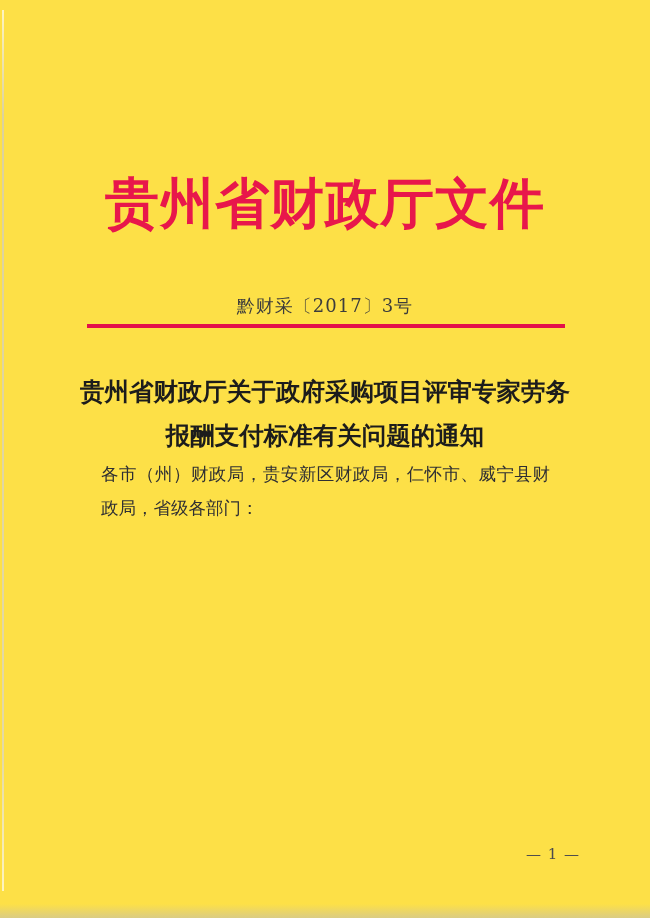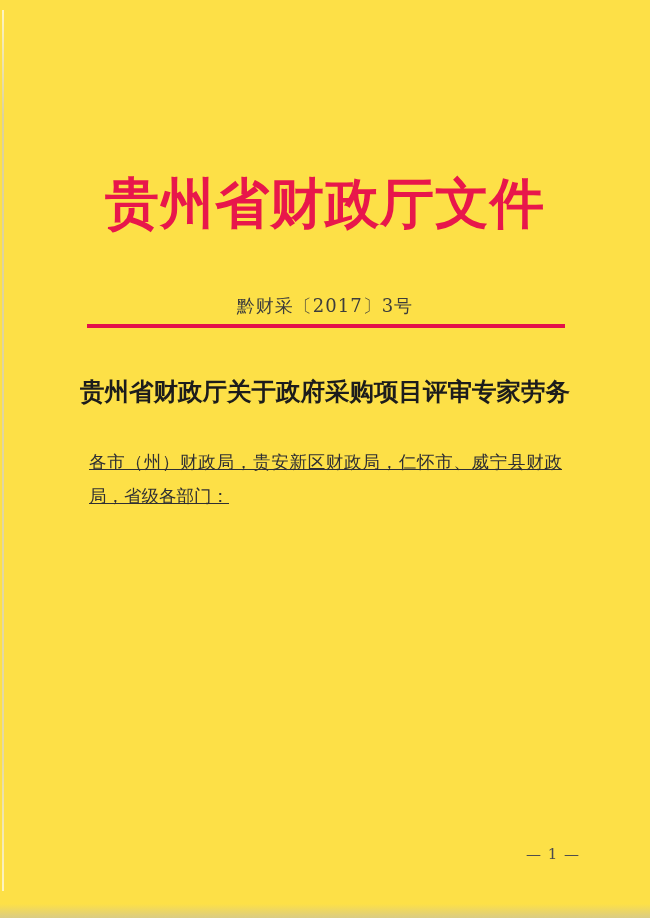--- a/index.html
+++ b/index.html
@@ -45,21 +45,21 @@
     text-align:center;
     font-size:24.5px; line-height:44px; font-weight:700; color:#1c1c1c;
     font-family:"DejaVu Sans","Liberation Sans",sans-serif;
     margin-top:33px;
   }
   .body-text {
     position:absolute; top:441px; left:85px; width:481px;
     font-size:17.5px; line-height:34px; color:#2f2f33;
     text-align:justify;
   }
-  .body-text p { margin:4px;text-decoration:underline; }
+  .body-text p { margin:16px; }
   .body-text p.indent { text-indent:2em; }
   .page-number {
     position:absolute; top:845px; right:70px;
     font-size:15px; color:#4a4a4e; letter-spacing:1px;
   }
 </style>
 </head>
 <body>
 
 <div class="page">
@@ -67,20 +67,21 @@
   <div class="scan-edge-left"></div>
 
   <div class="letterhead">贵州省财政厅文件</div>
 
   <div class="doc-number">黔财采〔2017〕3号</div>
 
   <div class="red-rule"></div>
 
   <h1 class="notice-title">
     <span>贵州省财政厅关于政府采购项目评审专家劳务</span><br>
+    <span>报酬支付标准有关问题的通知</span>
   </h1>
 
   <div class="body-text">
     <p>各市（州）财政局，贵安新区财政局，仁怀市、威宁县财政局，省级各部门：</p>
   </div>
 
   <div class="page-number">— 1 —</div>
 
   <div class="scan-bottom"></div>
 

